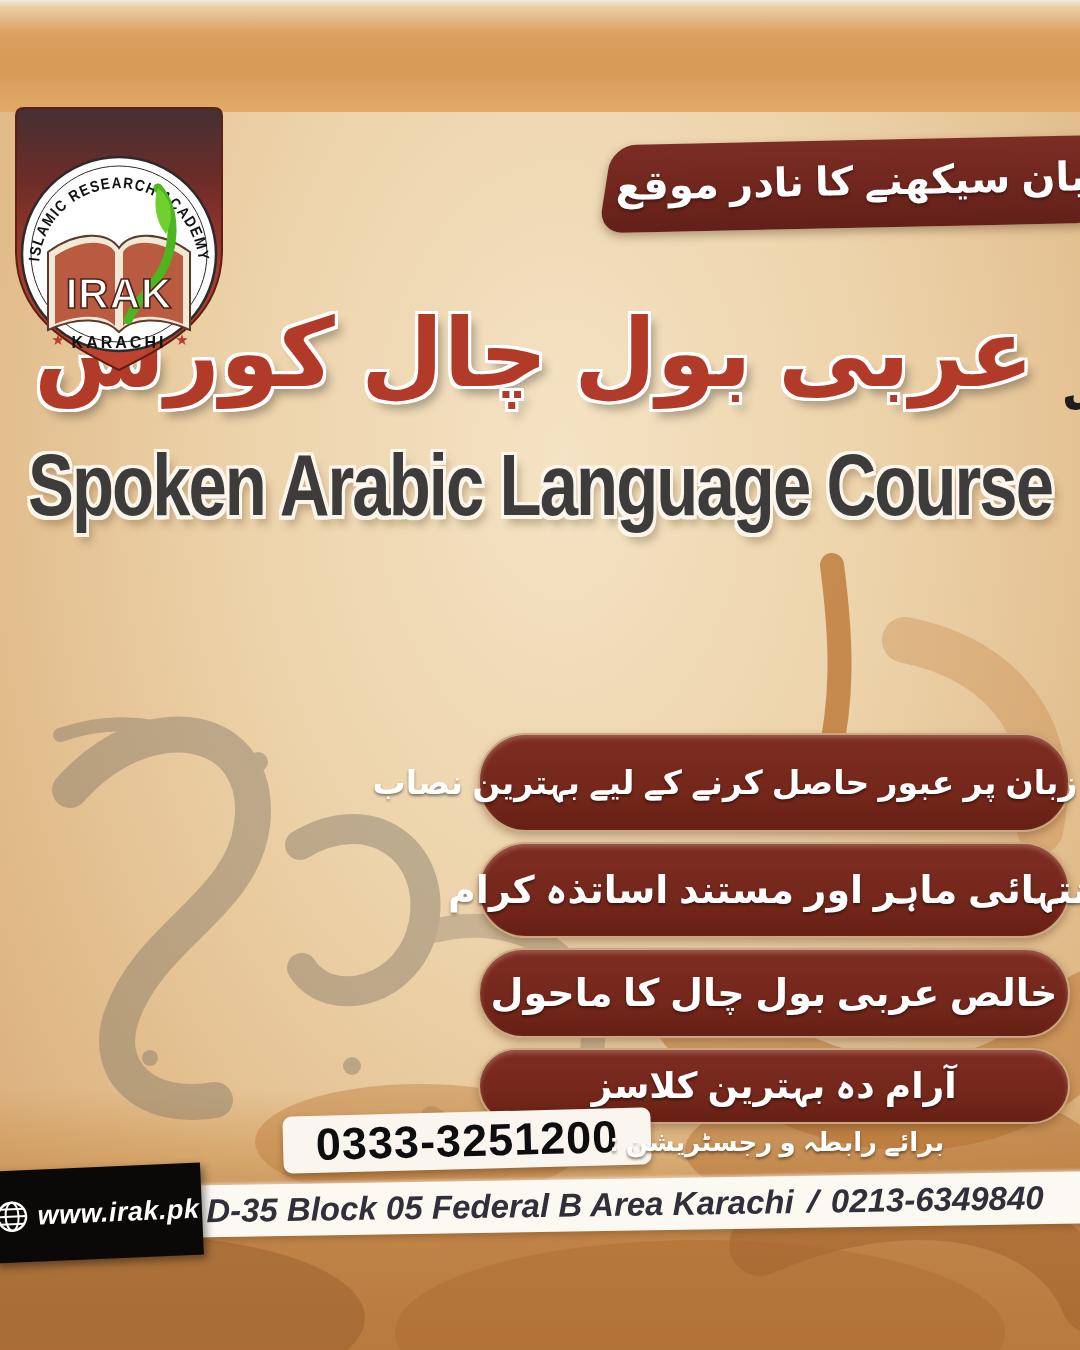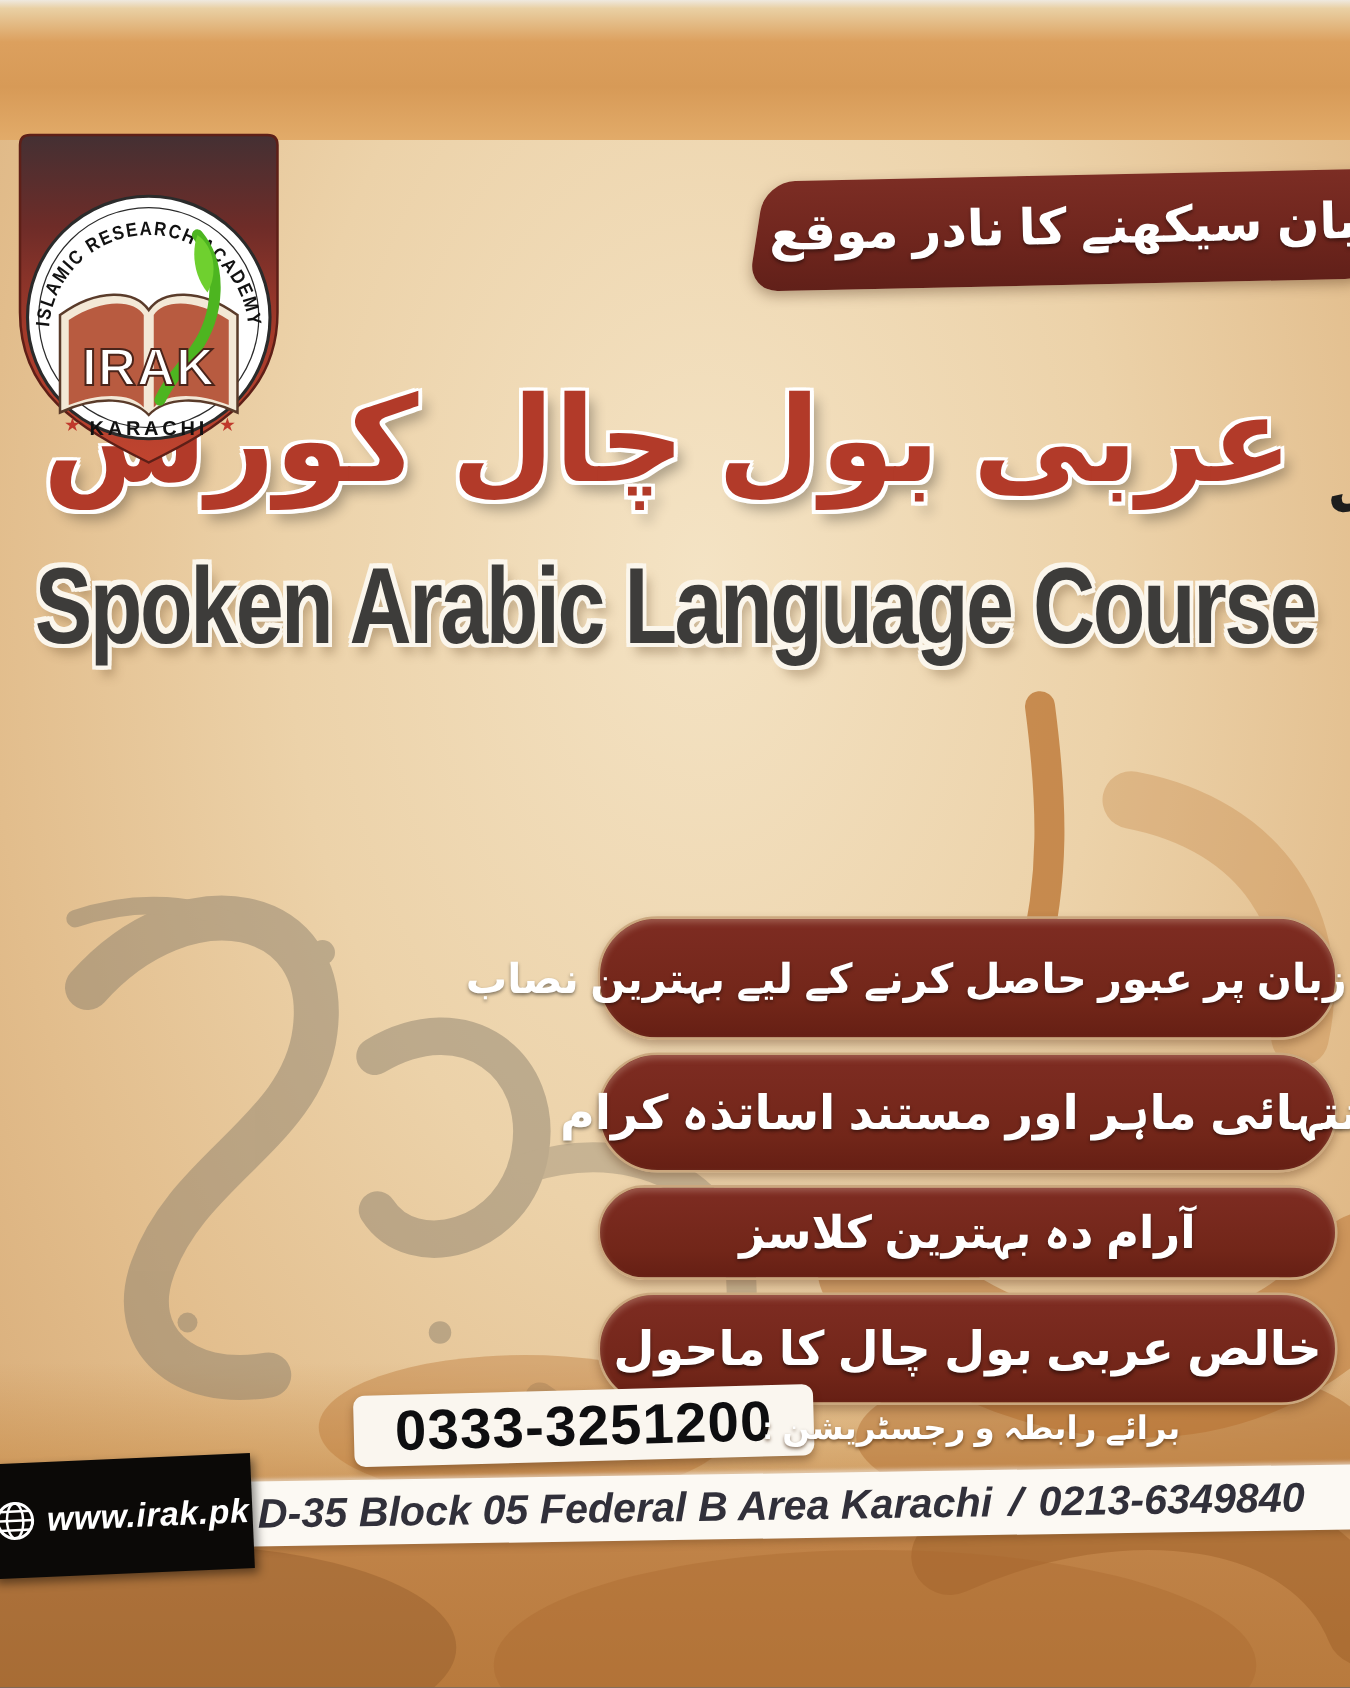--- a/index.html
+++ b/index.html
@@ -167,22 +167,22 @@
   <div class="title-ur">
     <span class="prefix">سہ ماہی</span>
     <span class="main">عربی بول چال کورس</span>
   </div>
 
   <div class="title-en">Spoken Arabic Language Course</div>
 
   <div class="pills">
     <div class="pill pill-1">عربی زبان پر عبور حاصل کرنے کے لیے بہترین نصاب</div>
     <div class="pill pill-2">انتہائی ماہر اور مستند اساتذہ کرام</div>
+    <div class="pill pill-3">خالص عربی بول چال کا ماحول</div>
     <div class="pill pill-4">آرام دہ بہترین کلاسز</div>
-    <div class="pill pill-3">خالص عربی بول چال کا ماحول</div>
   </div>
 
   <div class="phone-pill">0333-3251200</div>
   <div class="contact-label">برائے رابطہ و رجسٹریشن :</div>
 
   <div class="address-band">
     <span class="inner">
       <span>D-35 Block 05 Federal B Area Karachi</span><span class="sep">/</span><span>0213-6349840</span>
     </span>
   </div>

